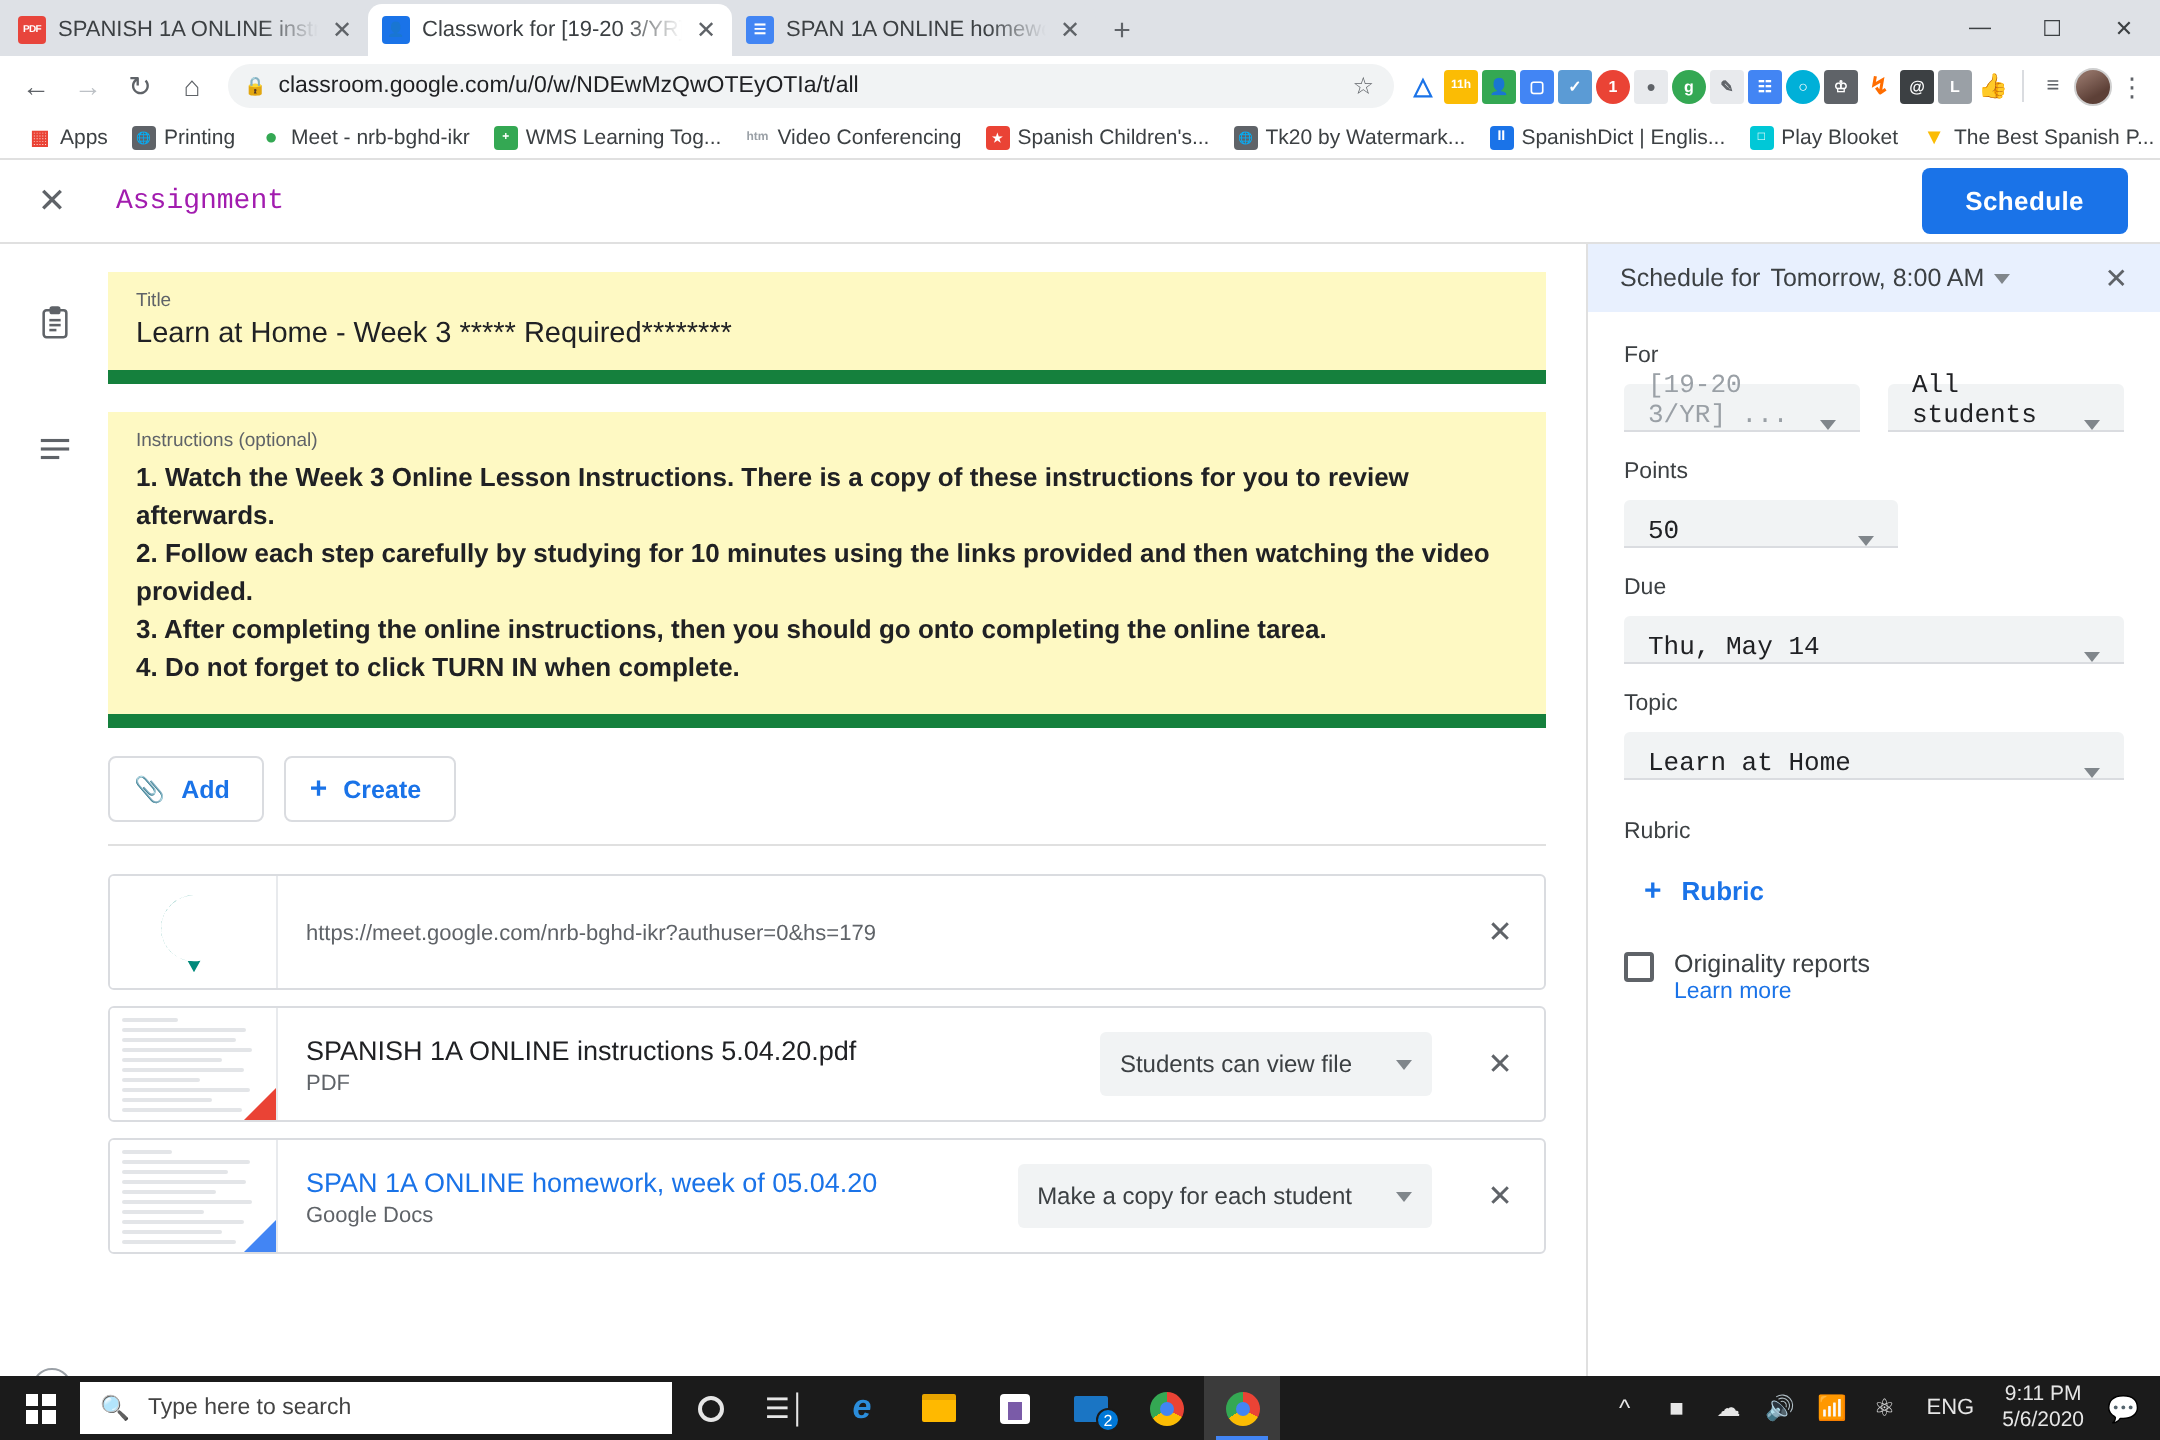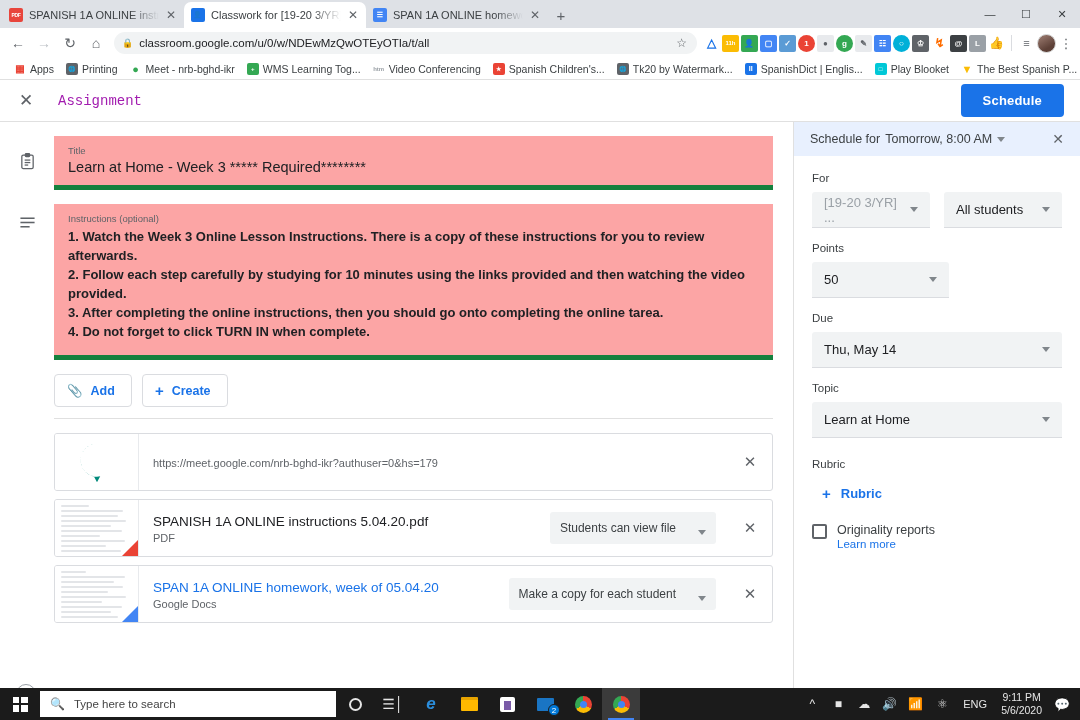--- a/index.html
+++ b/index.html
@@ -113,21 +113,21 @@
   .left-pane { width: 793px; position:relative; padding: 14px 20px 0 14px; }
   .right-pane { width: 287px; border-left:1px solid #e0e0e0; }
 
   
   .form-row { display:flex; gap: 14px; }
   .row-icon {
     width: 26px; flex:0 0 26px; padding-top: 16px;
     display:flex; justify-content:center; color:#5f6368;
   }
   .field {
-    flex:1; background:#fca5a5; border-bottom:5px solid #15803d;
+    flex:1; background:#fef9c3; border-bottom:7px solid #15803d;
     padding: 9px 14px 10px 14px;
   }
   .field-label { font-size:9.5px; color:#5f6368; margin-bottom:3px; }
   .field-value { font-size:14.5px; color:#202124; }
   .instr-field { padding-bottom: 14px; min-height: 118px;}
   .instr-list { list-style:none;font-weight:bold; }
   .instr-list li { font-size:13px; color:#202124; line-height:19px; padding-bottom:0px;}
 
   
   .addcreate {
@@ -160,21 +160,21 @@
             border-left: 16px solid transparent; }
   .corner-red { border-bottom: 16px solid #ea4335; }
   .corner-blue { border-bottom: 16px solid #4285f4; }
   .meet-thumb { display:flex; align-items:center; justify-content:center; }
   .att-body { flex:1; padding-left: 14px; }
   .att-title { font-size:13.5px; color:#202124; line-height:17px; }
   .att-title.link { color:#1a73e8; }
   .att-sub { font-size:11px; color:#5f6368; margin-top:2px; }
   .att-select {
     background:#f1f3f4; border-radius:3px; font-size:12px; color:#3c4043;
-    padding: 9px 10px; display:flex; align-items:flex-end; gap: 22px;
+    padding: 9px 10px; display:flex; align-items:center; gap: 22px;
     margin-right: 12px; white-space:nowrap;
   }
   .att-close { width: 44px; text-align:center; font-size:15px; color:#5f6368; font-weight:300;}
   .caret { width:0;height:0;border-left:4px solid transparent;
            border-right:4px solid transparent;border-top:5px solid #5f6368; }
   .caret-lt { border-top-color:#80868b; }
 
   .help-icon {
     position:absolute; left: 16px; bottom: 14px;
     width:20px;height:20px;border:1.4px solid #9aa0a6; border-radius:50%;
@@ -186,22 +186,22 @@
     background:#e8f0fe; height: 34px; display:flex; align-items:center;
     padding: 0 16px; font-size:12.5px; color:#3c4043; gap:5px;
   }
   .sched-when { font-weight:normal; }
   .sched-close { margin-left:auto; font-size:14px; color:#5f6368; font-weight:300;}
   .rp-inner { padding: 16px 18px 0 18px; }
   .rp-label { font-size:11.5px; color:#3c4043; margin-bottom: 8px; margin-top: 14px; }
   .rp-label:first-child { margin-top: 0; }
   .sel {
     background:#f1f3f4; border-radius:3px 3px 0 0; border-bottom:1px solid #dadce0;
-    height: 36px; display:flex; align-items:center; padding: 0 12px;
-    font-size:13px; color:#202124;
+    height: 24px; display:flex; align-items:flex-end; padding: 0 12px;
+    font-size:13px; color:#202124;font-family:Liberation Mono, monospace;
   }
   .sel .caret { margin-left:auto; }
   .sel.disabled { color:#9aa0a6; }
   .sel-row { display:flex; gap: 14px; }
   .sel-row .sel { flex:1; }
   .rubric-btn {
     display:inline-flex; align-items:center; gap:10px; color:#1a73e8;
     font-size:13px; font-weight:bold; padding: 7px 14px 7px 10px;
   }
   .orig-row { display:flex; gap:10px; margin-top: 14px; }

